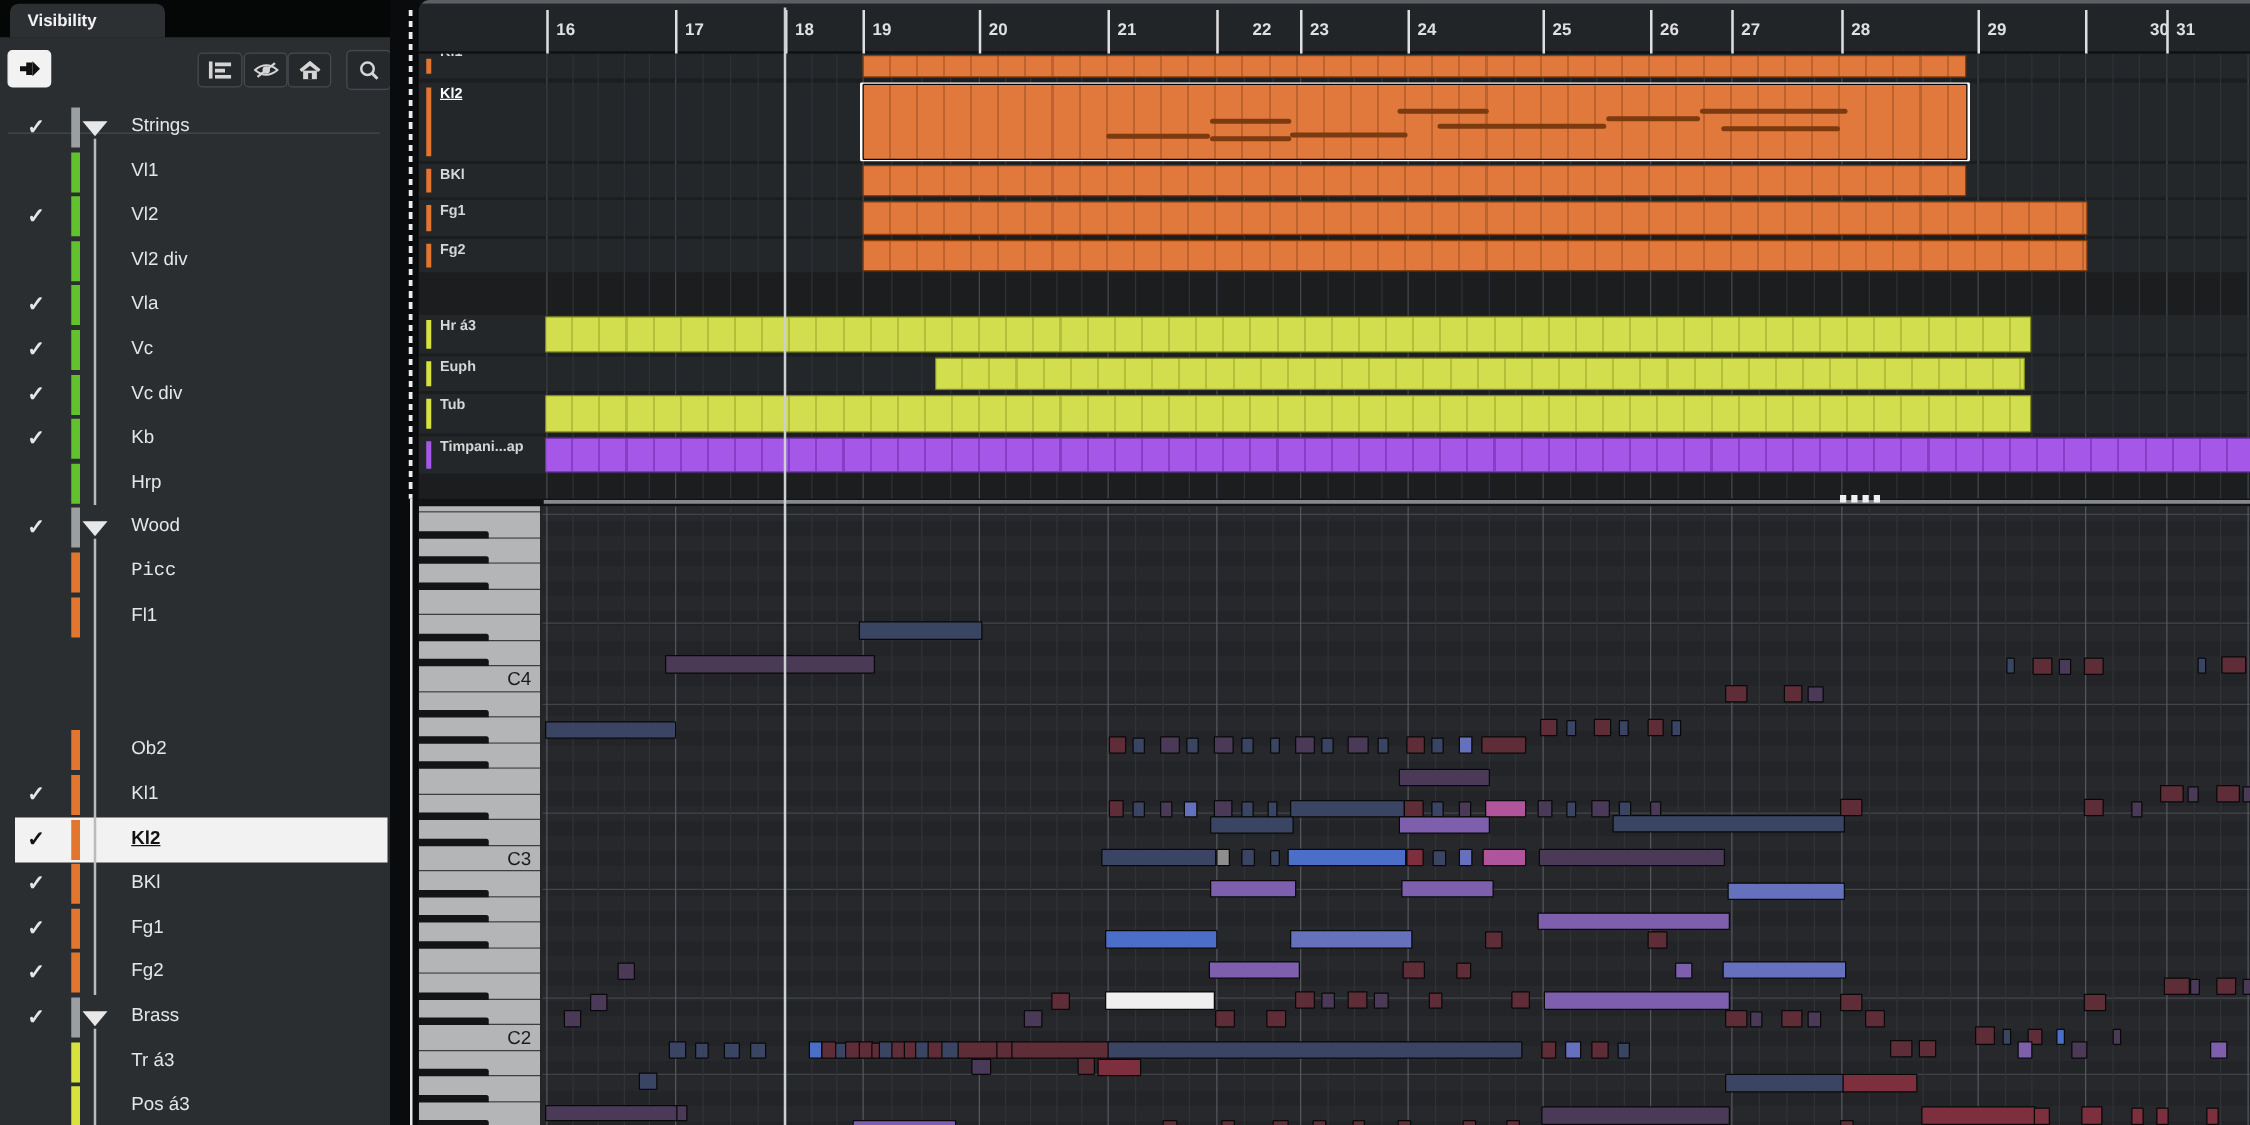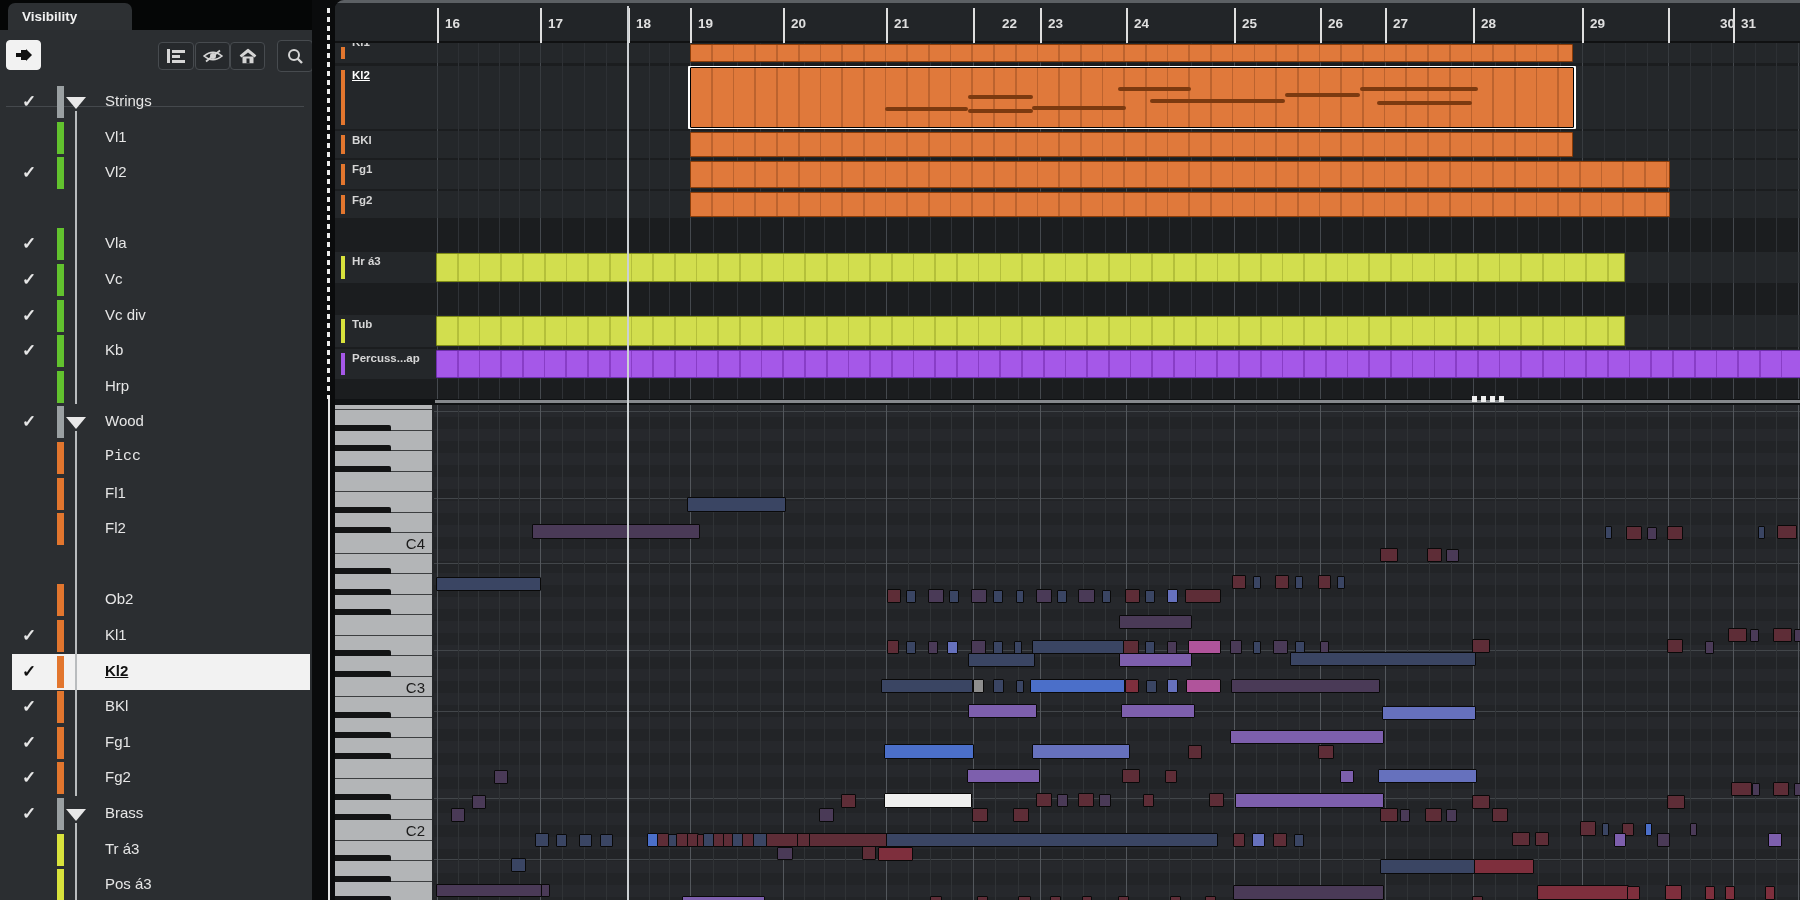--- a/index.html
+++ b/index.html
@@ -138,20 +138,25 @@
         <div class="vrow" style="top: 43.6px;">
           <div class="chk"></div>
           <div class="strip" style="background: rgb(98, 194, 46);"></div>
           <div class="lbl">Vl1</div>
         </div>
         <div class="vrow" style="top: 79.2px;">
           <div class="chk">✓</div>
           <div class="strip" style="background: rgb(98, 194, 46);"></div>
           <div class="lbl">Vl2</div>
         </div>
+        <div class="vrow" style="top: 114.8px;">
+          <div class="chk"></div>
+          <div class="strip" style="background: rgb(98, 194, 46);"></div>
+          <div class="lbl">Vl2 div</div>
+        </div>
         <div class="vrow" style="top: 150.4px;">
           <div class="chk">✓</div>
           <div class="strip" style="background: rgb(98, 194, 46);"></div>
           <div class="lbl">Vla</div>
         </div>
         <div class="vrow" style="top: 186px;">
           <div class="chk">✓</div>
           <div class="strip" style="background: rgb(98, 194, 46);"></div>
           <div class="lbl">Vc</div>
         </div>
@@ -178,25 +183,20 @@
         </div>
         <div class="vrow" style="top: 364px; font-family: Liberation Mono, monospace;">
           <div class="chk"></div>
           <div class="strip" style="background: rgb(226, 118, 46);"></div>
           <div class="lbl">Picc</div>
         </div>
         <div class="vrow" style="top: 399.6px;">
           <div class="chk"></div>
           <div class="strip" style="background: rgb(226, 118, 46);"></div>
           <div class="lbl">Fl1</div>
-        </div>
-        <div class="vrow" style="top: 435.2px;">
-          <div class="chk"></div>
-          <div class="strip" style="background: rgb(226, 118, 46);"></div>
-          <div class="lbl">Fl2</div>
         </div>
         <div class="vrow" style="top: 506.4px;">
           <div class="chk"></div>
           <div class="strip" style="background: rgb(226, 118, 46);"></div>
           <div class="lbl">Ob2</div>
         </div>
         <div class="vrow" style="top: 542px;">
           <div class="chk">✓</div>
           <div class="strip" style="background: rgb(226, 118, 46);"></div>
           <div class="lbl">Kl1</div>
@@ -390,35 +390,43 @@
           <div class="llbl" style="top: 3px;">Fg2</div>
         </div>
         <div class="lane" style="top: 209px; height: 31px; z-index: 2; background: transparent;">
           <div style="position: absolute; inset: 0px; background: rgba(44, 47, 51, 0.55);"></div>
           <div class="clip yellow" style="left: 101px; width: 1187px;">
             <div class="beats"></div>
           </div>
           <div class="lstrip" style="background: rgb(216, 226, 60);"></div>
           <div class="llbl" style="top: 3px;">Hr á3</div>
         </div>
+        <div class="lane" style="top: 242px; height: 28px; z-index: 2; background: transparent;">
+          <div style="position: absolute; inset: 0px; background: rgba(44, 47, 51, 0.55);"></div>
+          <div class="clip yellow" style="left: 413px; width: 870px;">
+            <div class="beats"></div>
+          </div>
+          <div class="lstrip" style="background: rgb(216, 226, 60);"></div>
+          <div class="llbl" style="top: 3px;">Euph</div>
+        </div>
         <div class="lane" style="top: 272px; height: 32px; z-index: 2; background: transparent;">
           <div style="position: absolute; inset: 0px; background: rgba(44, 47, 51, 0.55);"></div>
           <div class="clip yellow" style="left: 101px; width: 1187px;">
             <div class="beats"></div>
           </div>
           <div class="lstrip" style="background: rgb(216, 226, 60);"></div>
           <div class="llbl" style="top: 3px;">Tub</div>
         </div>
         <div class="lane" style="top: 306px; height: 30px; z-index: 2; background: transparent;">
           <div style="position: absolute; inset: 0px; background: rgba(44, 47, 51, 0.55);"></div>
           <div class="clip purple" style="left: 101px; width: 1364px;">
             <div class="beats"></div>
           </div>
           <div class="lstrip" style="background: rgb(165, 88, 232);"></div>
-          <div class="llbl" style="top: 3px;">Percuss...ap</div>
+          <div class="llbl" style="top: 3px;">Timpani...ap</div>
         </div>
         <div class="midiline" style="left: 550px; top: 64px; width: 83px;"></div>
         <div class="midiline" style="left: 633px; top: 52px; width: 65px;"></div>
         <div class="midiline" style="left: 633px; top: 66px; width: 65px;"></div>
         <div class="midiline" style="left: 697px; top: 63px; width: 94px;"></div>
         <div class="midiline" style="left: 783px; top: 44px; width: 73px;"></div>
         <div class="midiline" style="left: 815px; top: 56px; width: 135px;"></div>
         <div class="midiline" style="left: 950px; top: 50px; width: 75px;"></div>
         <div class="midiline" style="left: 1025px; top: 44px; width: 118px;"></div>
         <div class="midiline" style="left: 1042px; top: 58px; width: 95px;"></div>

